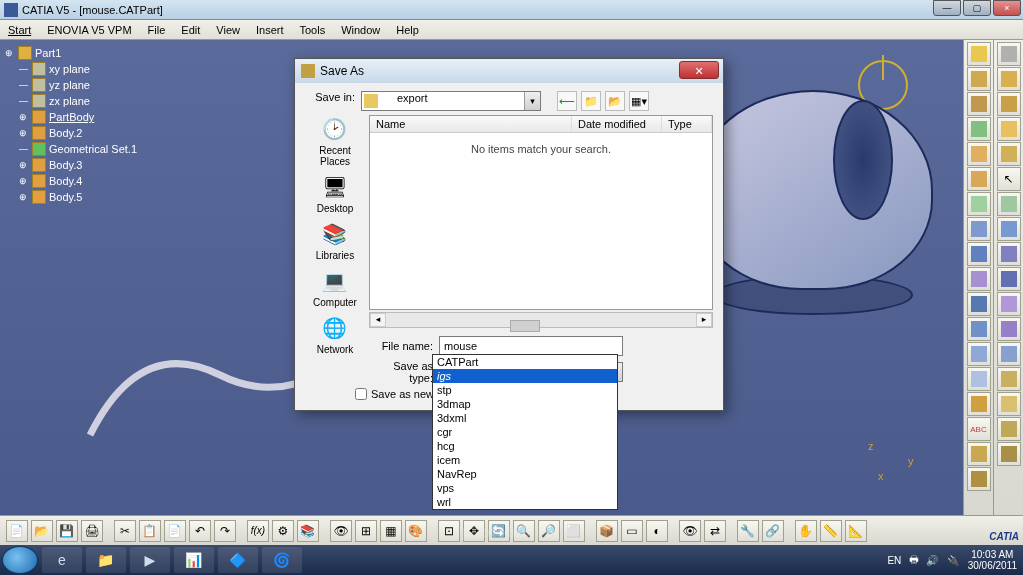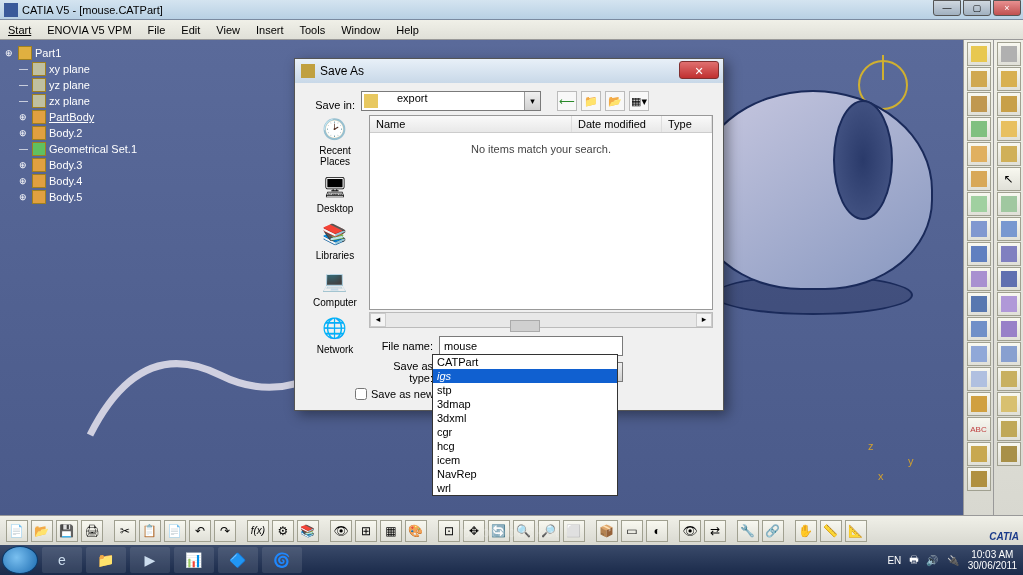--- a/index.html
+++ b/index.html
@@ -66,21 +66,21 @@
 .task-item { width: 40px; height: 26px; background: rgba(255,255,255,0.1); margin-left: 4px; border-radius: 2px; cursor: pointer; display: flex; align-items: center; justify-content: center; font-size: 14px; color: #cde; }
 .systray { position: absolute; right: 6px; display: flex; align-items: center; gap: 8px; color: #fff; font-size: 10px; }
 .systray .clock { text-align: center; line-height: 1.1; }
 
 
 .dialog { position: absolute; top: 58px; left: 294px; width: 430px; background: #f0f0f0; border: 1px solid #555; box-shadow: 4px 4px 12px rgba(0,0,0,0.4); }
 .dialog-title { height: 24px; background: linear-gradient(#e8f0f8,#c8d8e8); display: flex; align-items: center; font-size: 12px; padding-left: 6px; position: relative; }
 .dialog-title .dicon { width: 14px; height: 14px; background: #c0a040; margin-right: 5px; }
 .dialog-close { position: absolute; right: 4px; top: 2px; width: 40px; height: 18px; background: linear-gradient(#e07070,#c03030); color: #fff; text-align: center; font-size: 11px; border-radius: 3px; cursor: pointer; line-height: 18px; border: 1px solid #803030; }
 .dialog-body { padding: 8px 10px 10px 10px; font-size: 11px; }
-.savein-row { display: flex; align-items: flex-end; gap: 6px; margin-bottom: 4px; }
+.savein-row { display: flex; align-items: flex-start; gap: 6px; margin-bottom: 4px; }
 .savein-row label { width: 50px; text-align: right; }
 .savein-row select, .combo { flex: 0 0 180px; height: 20px; border: 1px solid #7a7a7a; background: #fff; padding-left: 35px; font-size: 11px; position: relative; }
 .savein-row .folder-ico { position: absolute; left: 2px; top: 2px; width: 14px; height: 14px; background: #e8c860; }
 .nav-icons { display: flex; gap: 4px; margin-left: 10px; }
 .nav-icons .nav-btn { width: 20px; height: 20px; border: 1px solid #bbb; background: #f8f8f8; cursor: pointer; font-size: 11px; text-align: center; line-height: 18px; }
 .places { width: 60px; float: left; text-align: center; font-size: 10px; }
 .places .place { margin-bottom: 6px; cursor: pointer; }
 .places .place .pico { width: 32px; height: 28px; margin: 0 auto 2px; display: flex; align-items: center; justify-content: center; font-size: 20px; }
 .filelist { margin-left: 64px; height: 195px; background: #fff; border: 1px solid #999; position: relative; }
 .filelist-head { display: flex; background: linear-gradient(#fafafa,#e8e8e8); border-bottom: 1px solid #ccc; font-size: 11px; }
@@ -384,20 +384,21 @@
 <div class="drop-list">
   <div class="opt">CATPart</div>
   <div class="opt sel">igs</div>
   <div class="opt">stp</div>
   <div class="opt">3dmap</div>
   <div class="opt">3dxml</div>
   <div class="opt">cgr</div>
   <div class="opt">hcg</div>
   <div class="opt">icem</div>
   <div class="opt">NavRep</div>
+  <div class="opt">vps</div>
   <div class="opt">wrl</div>
 </div>
 
 <div class="bottom-toolbar">
   <div class="tool-btn">📄</div>
   <div class="tool-btn">📂</div>
   <div class="tool-btn">💾</div>
   <div class="tool-btn">🖨</div>
   <div class="sep"></div>
   <div class="tool-btn">✂</div>

